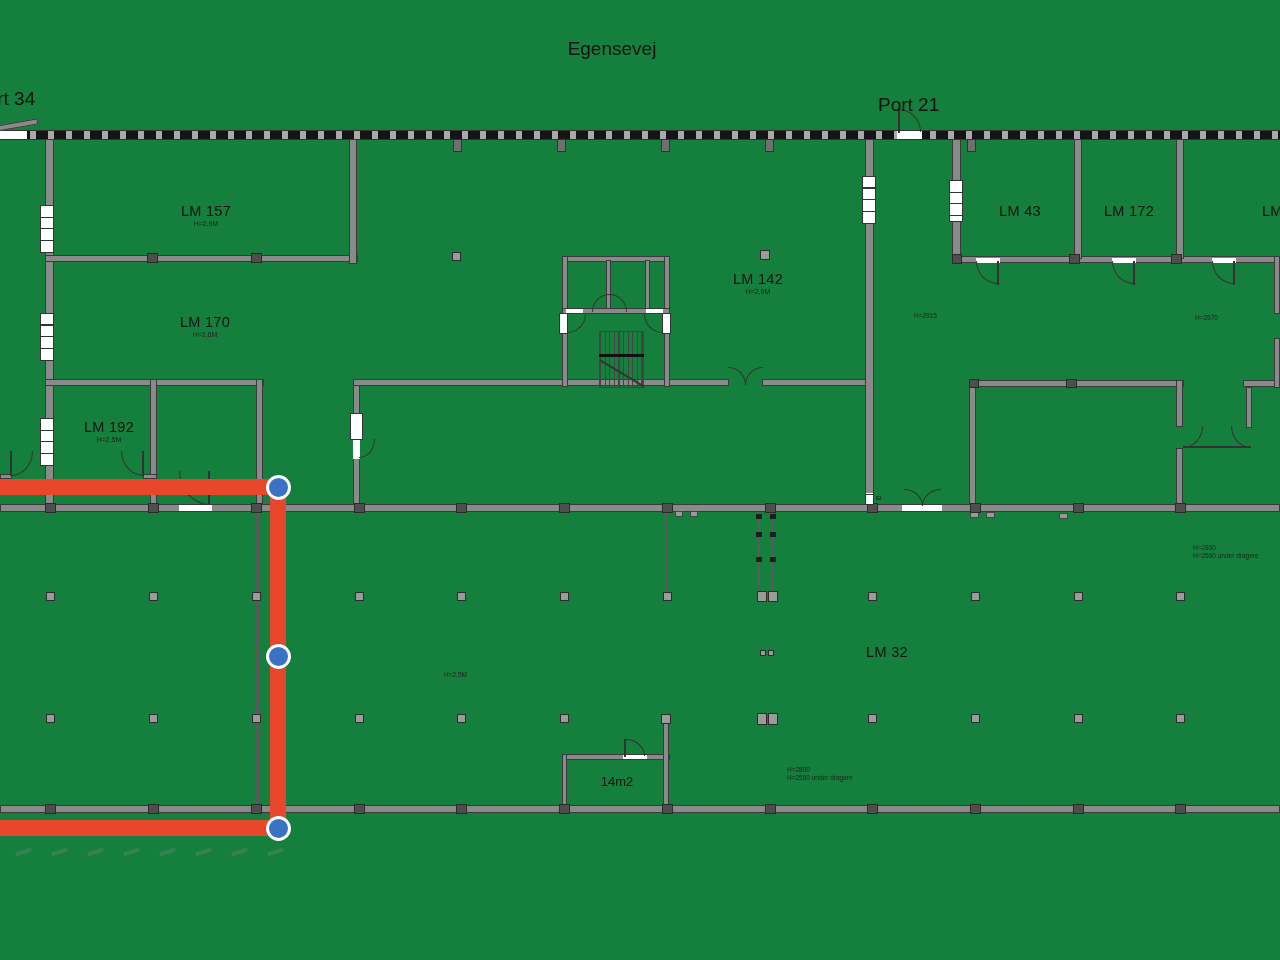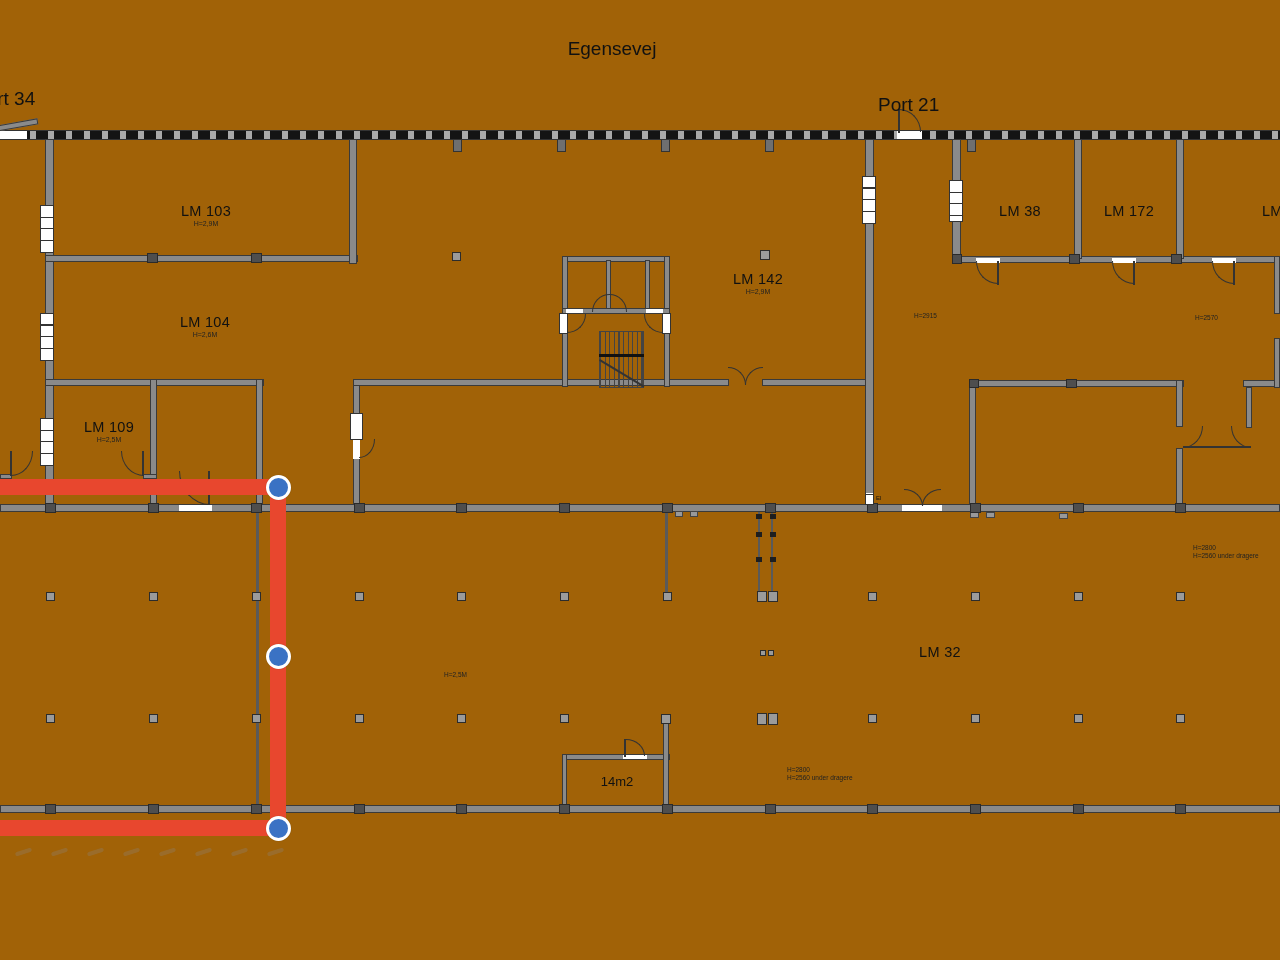--- a/index.html
+++ b/index.html
@@ -1,16 +1,16 @@
 <!DOCTYPE html>
 <html><head>
 <meta charset="utf-8">
 <style>
   html,body{margin:0;padding:0;background:#fff}
-  .plan{position:relative;width:1280px;height:960px;background:#a16207;overflow:hidden;
+  .plan{position:relative;width:1280px;height:960px;background:#15803d;overflow:hidden;
         font-family:"Liberation Sans",sans-serif;color:#111}
   .wall{position:absolute;background:#8a8a8a;border:1px solid #3a3a3a;box-sizing:border-box;z-index:10}
   .thin{position:absolute;background:#5a5a5a;z-index:10}
   .hatch{position:absolute;background:repeating-linear-gradient(90deg,#141414 0 12px,#a9a9a9 12px 18px);
          border-top:1.5px solid #333;border-bottom:1.5px solid #333;box-sizing:border-box;z-index:10}
   .gap{position:absolute;background:#fff;z-index:15}
   .col{position:absolute;background:#9b9b9b;border:1.5px solid #2c2c2c;box-sizing:border-box;z-index:12}
   .pillar{position:absolute;background:#6f6f6f;border:1px solid #333;box-sizing:border-box;z-index:11}
   .pdark{position:absolute;background:#4e4e4e;border:1px solid #2a2a2a;box-sizing:border-box;z-index:12}
   .blk{position:absolute;background:#1e1e1e;z-index:13}
@@ -39,37 +39,37 @@
 </style>
 </head>
 <body>
 
 <div class="plan" id="plan">
 
   <div class="label big center" style="left:612px;top:38px">Egensevej</div>
   <div class="label big" style="left:-26px;top:88px">Port 34</div>
   <div class="label big" style="left:878px;top:94px">Port 21</div>
 
-  <div class="label room-name center" style="left:206px;top:203px">LM 103</div>
+  <div class="label room-name center" style="left:206px;top:203px">LM 157</div>
   <div class="label room-sub center" style="left:206px;top:220px">H=2,9M</div>
 
-  <div class="label room-name center" style="left:205px;top:314px">LM 104</div>
+  <div class="label room-name center" style="left:205px;top:314px">LM 170</div>
   <div class="label room-sub center" style="left:205px;top:331px">H=2,6M</div>
 
-  <div class="label room-name center" style="left:109px;top:419px">LM 109</div>
+  <div class="label room-name center" style="left:109px;top:419px">LM 192</div>
   <div class="label room-sub center" style="left:109px;top:436px">H=2,5M</div>
 
   <div class="label room-name center" style="left:758px;top:271px">LM 142</div>
   <div class="label room-sub center" style="left:758px;top:288px">H=2,9M</div>
 
-  <div class="label room-name center" style="left:1020px;top:203px">LM 38</div>
+  <div class="label room-name center" style="left:1020px;top:203px">LM 43</div>
   <div class="label room-name center" style="left:1129px;top:203px">LM 172</div>
   <div class="label room-name" style="left:1262px;top:203px">LM</div>
 
-  <div class="label room-name center" style="left:940px;top:644px">LM 32</div>
+  <div class="label room-name center" style="left:887px;top:644px">LM 32</div>
   <div class="label center" style="left:617px;top:774px;font-size:13px">14m2</div>
 
   <div class="label tiny" style="left:914px;top:312px">H=2915</div>
   <div class="label tiny" style="left:1195px;top:314px">H=2570</div>
   <div class="label tiny" style="left:444px;top:671px">H=2,5M</div>
 
   <div class="label tiny" style="left:1193px;top:544px">
     <div>H=2800</div>
     <div>H=2560 under dragere</div>
   </div>

